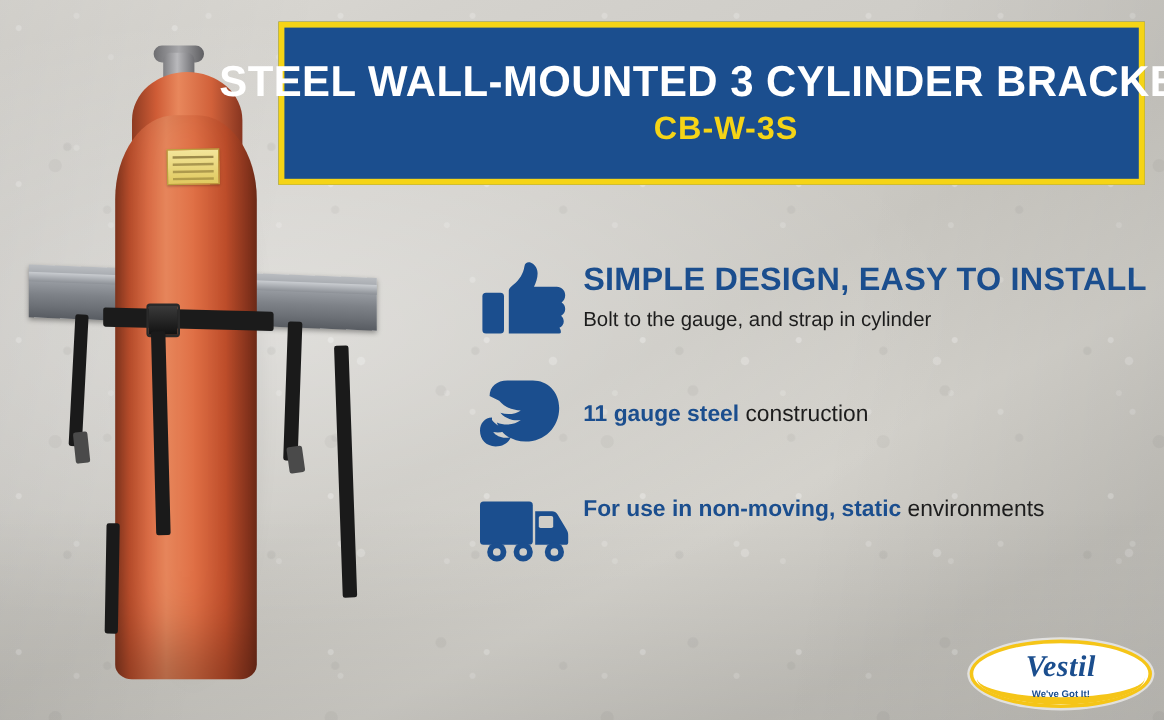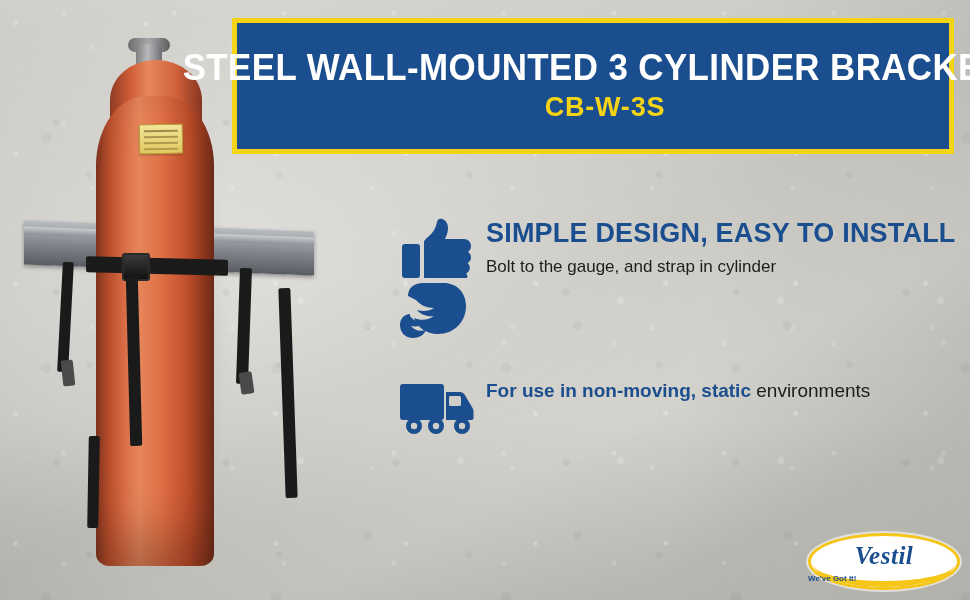--- a/index.html
+++ b/index.html
@@ -86,20 +86,21 @@
   
   .features {
     position: absolute;
     left: 400px;
     top: 216px;
     width: 556px;
   }
   .feature {
     display: flex;
     align-items: flex-start;
+    margin-bottom: 34px;
   }
   .feature-icon {
     width: 86px;
     flex: 0 0 86px;
     display: flex;
     align-items: flex-start;
     justify-content: flex-start;
     padding-top: 2px;
   }
   .feature-text {
@@ -317,21 +318,21 @@
     font-style: italic;
     font-weight: bold;
     font-size: 25px;
     letter-spacing: 0.5px;
   }
   .logo-tag {
     position: absolute;
     left: 0;
     right: 0;
     bottom: 7px;
-    text-align: left;
+    text-align: center;
     color: #1b4e8e;
     font-family: "Liberation Sans", sans-serif;
     font-weight: bold;
     font-size: 8px;
   }
 </style>
 </head>
 <body>
 
 <div class="banner">
@@ -385,20 +386,23 @@
     </div>
 
     <div class="feature feature-2">
       <div class="feature-icon">
         <svg width="74" height="62" viewBox="0 0 74 62" aria-hidden="true">
           <g fill="#1b4e8e">
             <path d="M8 16 C8 8 14 3 23 3 L44 3 C56 3 66 12 66 26 C66 42 54 54 38 54 C26 54 17 47 14 38 C21 41 29 40 34 36 C28 37 21 35 17 30 C23 32 30 31 34 28 C27 28 20 25 16 20 Z"></path>
             <path d="M10 34 C4 34 0 39 0 45 C0 52 5 58 13 58 C19 58 24 55 26 50 C20 52 14 50 11 46 C16 47 21 46 24 43 C18 43 13 40 10 36 Z"></path>
           </g>
         </svg>
+      </div>
+      <div class="feature-text">
+        <div class="f-line"><b>11 gauge steel</b><span> construction</span></div>
       </div>
     </div>
 
     <div class="feature feature-3">
       <div class="feature-icon">
         <svg width="80" height="58" viewBox="0 0 80 58" aria-hidden="true">
           <g fill="#1b4e8e">
             <rect x="0" y="4" width="44" height="36" rx="3"></rect>
             <path d="M46 12 L60 12 C62 12 63.5 13 64.5 14.6 L72 27 C73 28.6 73.5 30 73.5 32 L73.5 38 C73.5 39.2 72.7 40 71.5 40 L46 40 Z"></path>
             <rect x="49" y="16" width="12" height="10" rx="1.5" fill="#d0cec8"></rect>

